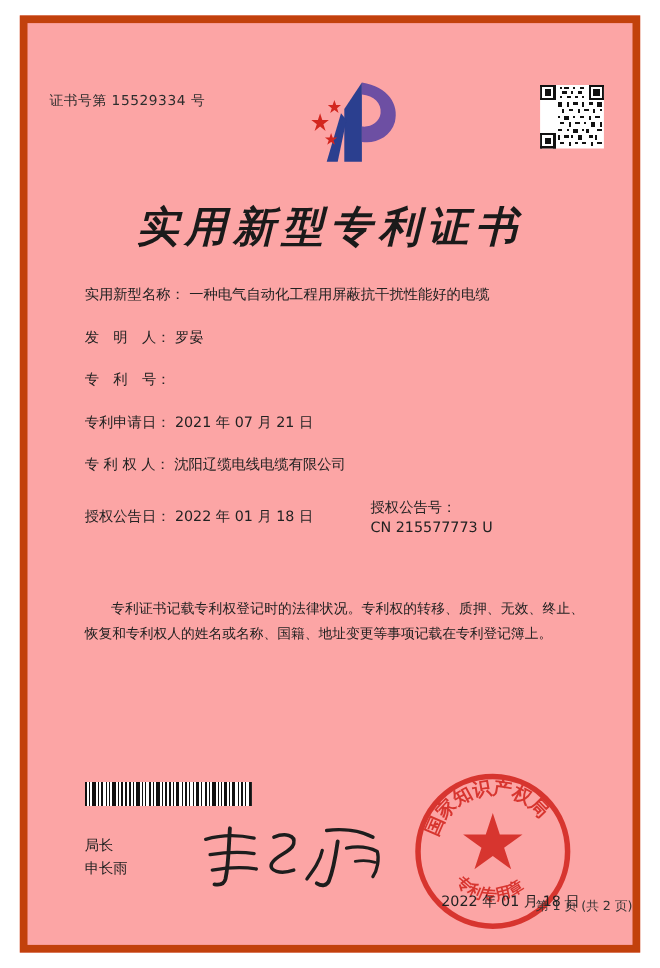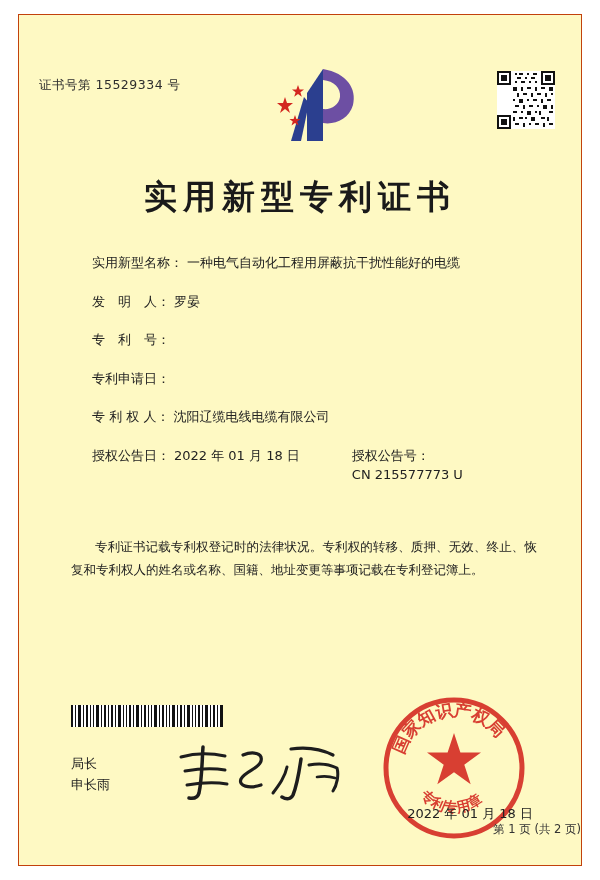--- a/index.html
+++ b/index.html
@@ -11,60 +11,60 @@
   .page{
     position:relative;
     width:600px;height:880px;
     background:#ffffff;
     box-sizing:border-box;
     overflow:hidden;
   }
   .sheet{
     position:absolute;
     left:18px;top:14px;right:18px;bottom:14px;
-    background:#fef9c3;
-    border:1px solid #c2410c;
+    background:#fca5a5;
+    border:7px solid #c2410c;
   }
   
   .cert-no{
     position:absolute;left:20px;top:62px;
     font-size:12.5px;color:#2d2d2d;
     letter-spacing:.5px;
     font-family:"DejaVu Sans", sans-serif;
   }
   
   .logo{
     position:absolute;left:252px;top:48px;width:96px;height:84px;
   }
   .qr{
     position:absolute;right:26px;top:56px;width:58px;height:58px;
   }
   .qr svg{display:block;}
   
   .title{
     position:absolute;left:0;right:0;top:160px;
     text-align:center;
-    font-size:33px;
+    font-size:38px;
     letter-spacing:6px;
     color:#1a1a1a;
     font-weight:bold;
     font-family:"DejaVu Sans", sans-serif;
+    font-style:italic;
   }
   
   .fields{
     position:absolute;left:52px;top:238px;right:40px;
     font-size:13px;color:#222;
     font-family:"DejaVu Sans", sans-serif;
   }
   .frow{
     display:flex;
-    align-items:flex-start;
+    align-items:center;
     margin-bottom:19px;
     line-height:1.5;
-    margin-left:21px;
   }
   .flabel{
     white-space:pre;
     color:#222;
     flex:0 0 auto;
   }
   .fval{
     color:#222;
     margin-left:4px;
   }
@@ -223,20 +223,21 @@
       </div>
       <div class="frow">
         <span class="flabel">发　明　人：</span>
         <span class="fval">罗晏</span>
       </div>
       <div class="frow">
         <span class="flabel">专　利　号：</span>
       </div>
       <div class="frow">
         <span class="flabel">专利申请日：</span>
+        <span class="fval">2021 年 07 月 21 日</span>
       </div>
       <div class="frow">
         <span class="flabel">专 利 权 人：</span>
         <span class="fval">沈阳辽缆电线电缆有限公司</span>
       </div>
       <div class="frow two">
         <span class="flabel">授权公告日：</span>
         <span class="fval">2022 年 01 月 18 日</span>
         <span class="seg2">
           <span class="flabel">授权公告号：</span>

